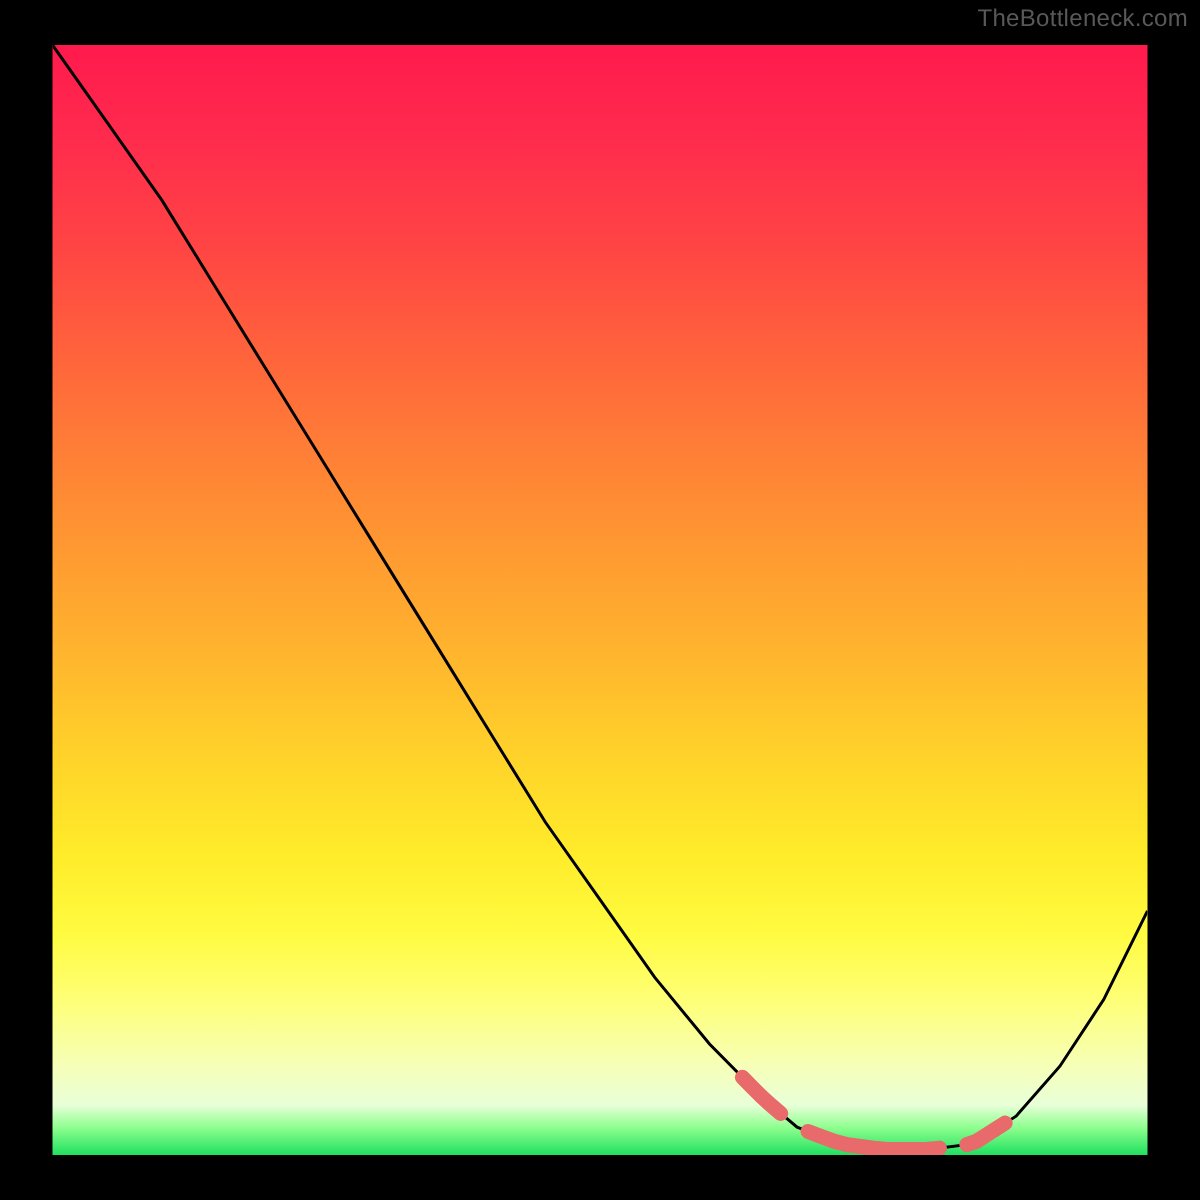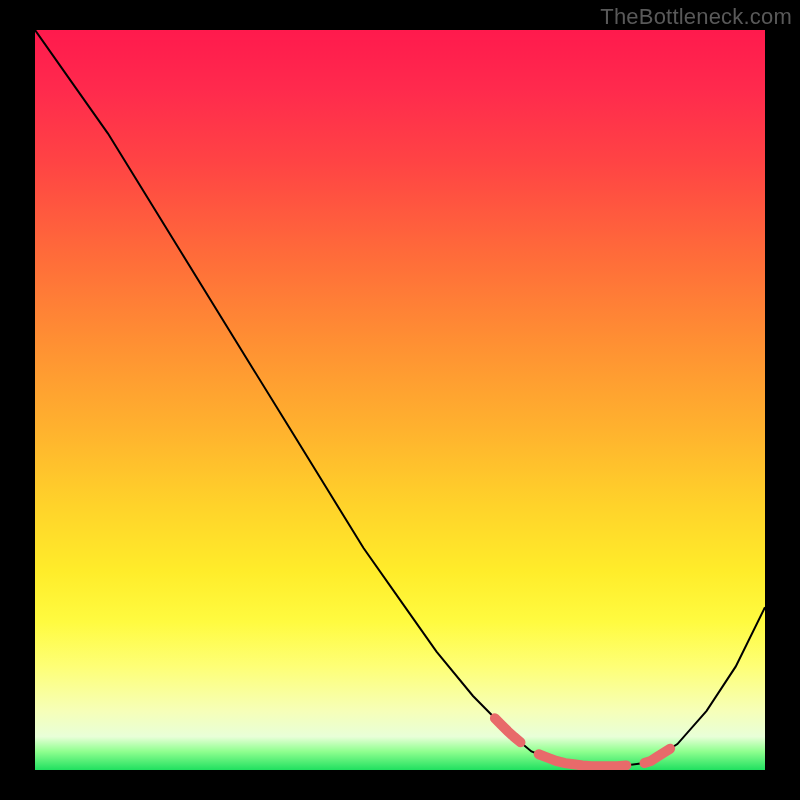--- a/index.html
+++ b/index.html
@@ -9,21 +9,21 @@
     background: #000;
     position: relative;
     font-family: Arial, Helvetica, sans-serif;
     overflow: hidden;
   }
   .watermark {
     position: absolute;
     top: 4px;
     right: 8px;
     color: #595959;
-    font-size: 22px;
+    font-size: 16px;
     font-weight: 400;
     z-index: 30;
     letter-spacing: 0.2px;
   }
   .plot-outer {
     position: absolute;
     left: 35px;
     top: 30px;
     width: 730px;
     height: 740px;

